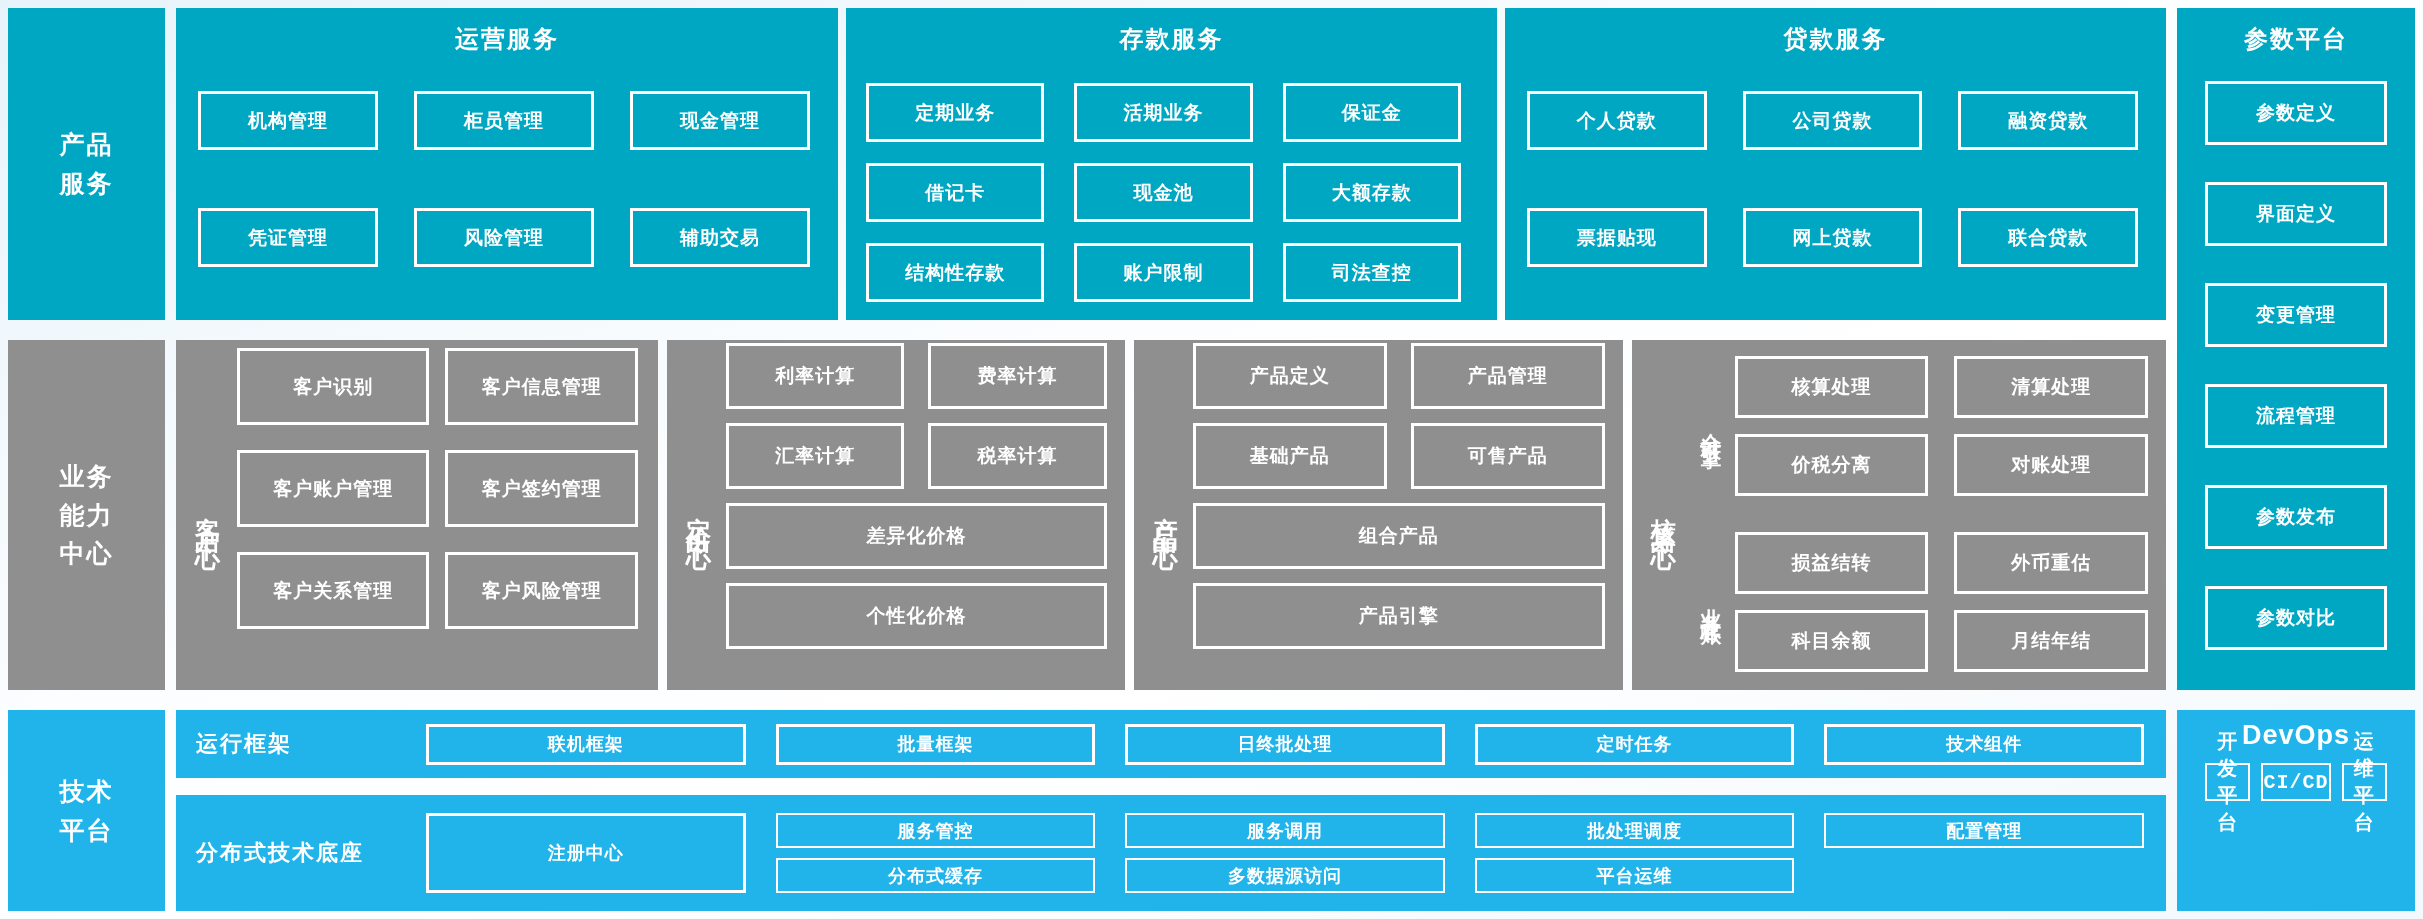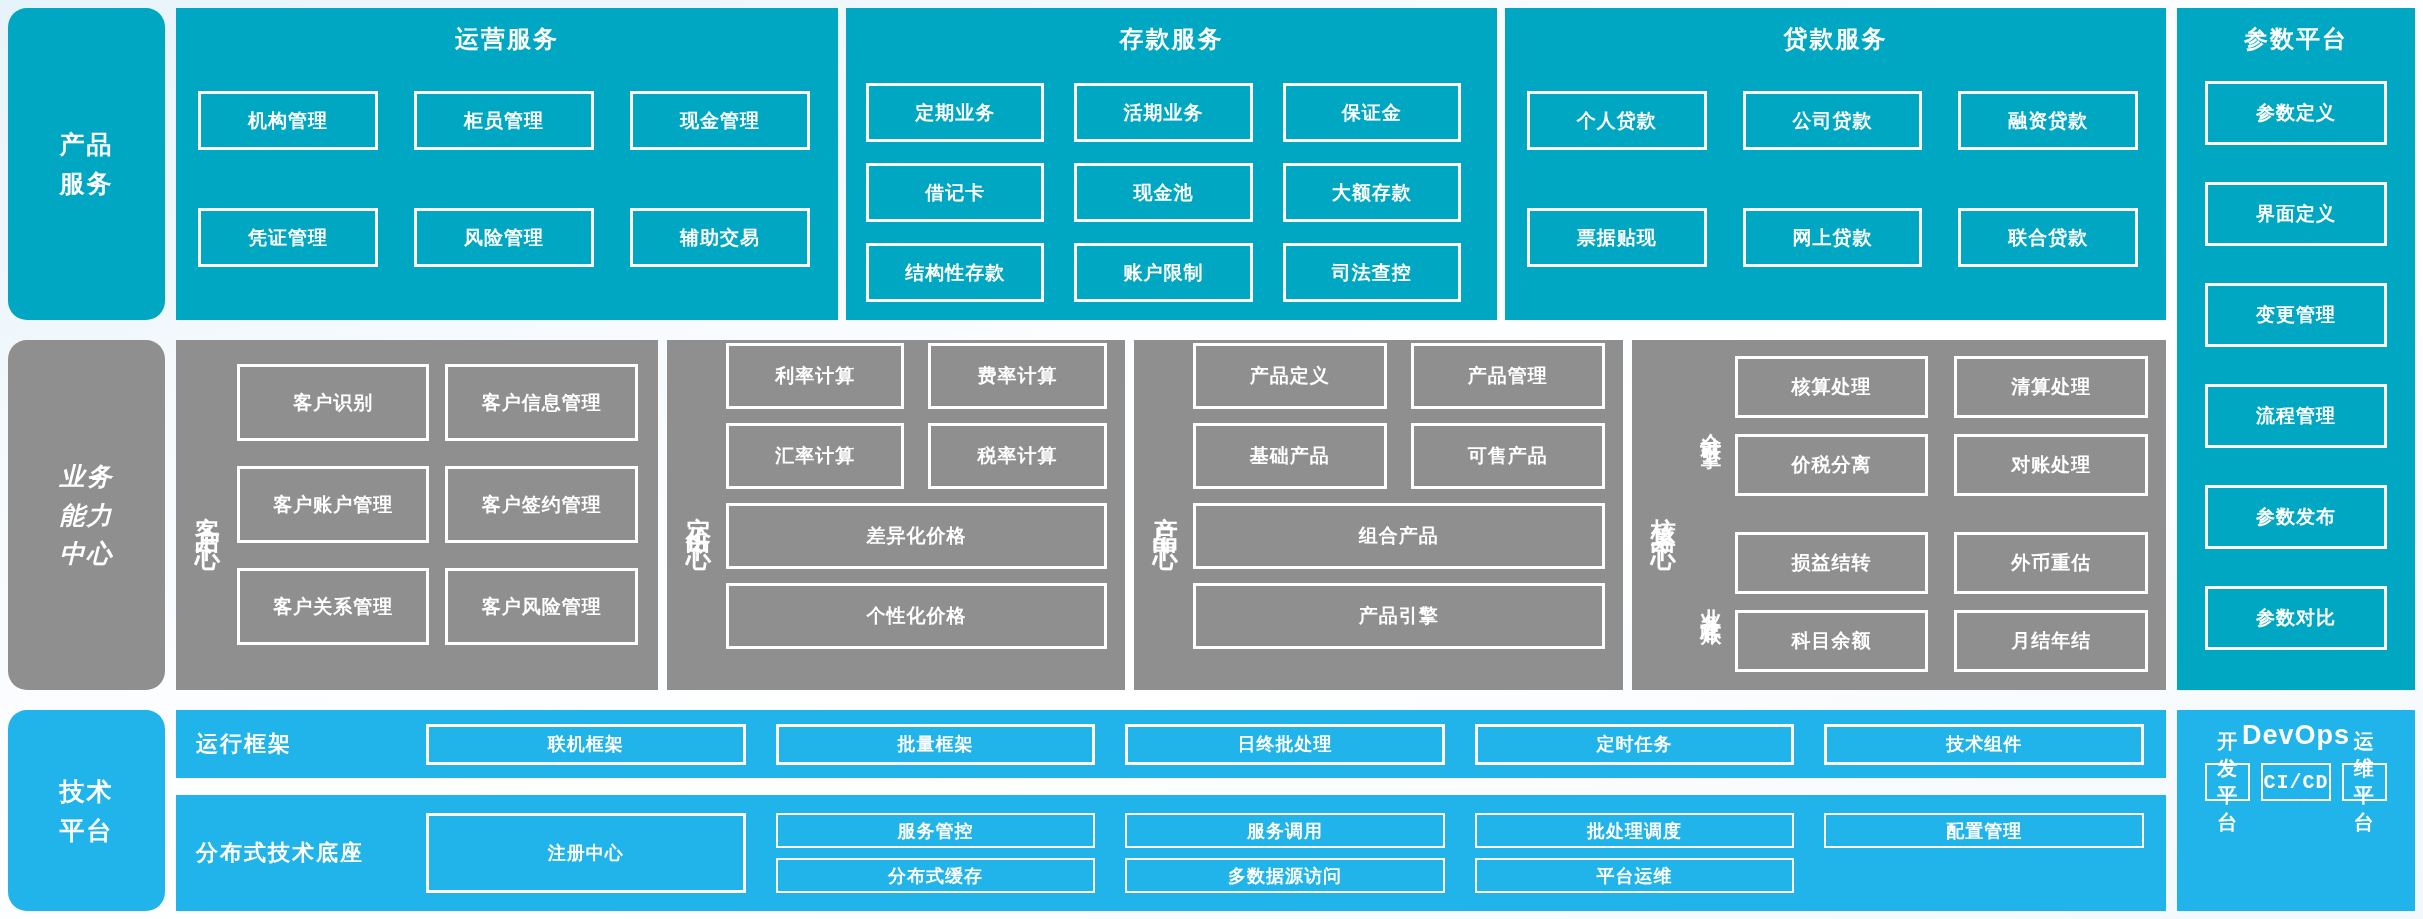--- a/index.html
+++ b/index.html
@@ -13,21 +13,21 @@
     grid-template-rows:312px 350px 201px;
     column-gap:11px;row-gap:20px;
   }
   
   .teal{background:#00a7c2;}
   .gray{background:#8f8f8f;}
   .blue{background:#20b4ea;}
   .sidebar{
     display:flex;align-items:center;justify-content:center;
     color:#fff;font-size:25px;font-weight:700;line-height:1.55;
-    text-align:center;white-space:pre-line;letter-spacing:2px;border-radius:19px;
+    text-align:center;white-space:pre-line;letter-spacing:2px;
   }
   .panel{color:#fff;position:relative;box-sizing:border-box;overflow:hidden;}
   .panel-title{
     text-align:center;font-size:24px;font-weight:700;letter-spacing:2px;
     padding-top:15px;
   }
   .box{
     border:3px solid #ffffff;box-sizing:border-box;
     display:flex;align-items:center;justify-content:center;
     font-size:19px;font-weight:600;letter-spacing:1px;text-align:center;
@@ -61,21 +61,21 @@
     padding:0 6px 0 16px;
   }
   .v-label.sub{font-size:21px;letter-spacing:5px;padding:0 10px;}
   .p-cust{flex-grow:480;flex-basis:0;}
   .p-price{flex-grow:456;flex-basis:0;}
   .p-prod{flex-grow:487;flex-basis:0;}
   .p-acct{flex-grow:532;flex-basis:0;}
   .cust-grid{
     flex:1;display:grid;grid-template-columns:1fr 1fr;
     column-gap:16px;row-gap:25px;grid-auto-rows:77px;
-    padding:24px 20px 0 6px;
+    padding:8px 20px 0 6px;
   }
   .four-grid{
     flex:1;display:grid;grid-template-columns:1fr 1fr;
     column-gap:24px;row-gap:14px;grid-auto-rows:66px;
     padding:3px 18px 0 4px;
   }
   .span2{grid-column:1 / 3;}
   .acct-groups{flex:1;display:flex;flex-direction:column;gap:36px;padding:16px 18px 0 0;}
   .acct-group{display:flex;}
   .acct-grid{
@@ -163,21 +163,21 @@
     <div class="param-list">
       <div class="box">参数定义</div>
       <div class="box">界面定义</div>
       <div class="box">变更管理</div>
       <div class="box">流程管理</div>
       <div class="box">参数发布</div>
       <div class="box">参数对比</div>
     </div>
   </div>
 
-  <div class="sidebar gray" style="grid-row:2;grid-column:1;font-style:italic;">业务
+  <div class="sidebar gray" style="grid-row:2;grid-column:1;">业务
 能力
 中心</div>
 
   <div class="main-row2">
 
     <div class="panel gray vpanel p-cust">
       <div class="v-label">客户中心</div>
       <div class="cust-grid">
         <div class="box">客户识别</div>
         <div class="box">客户信息管理</div>

